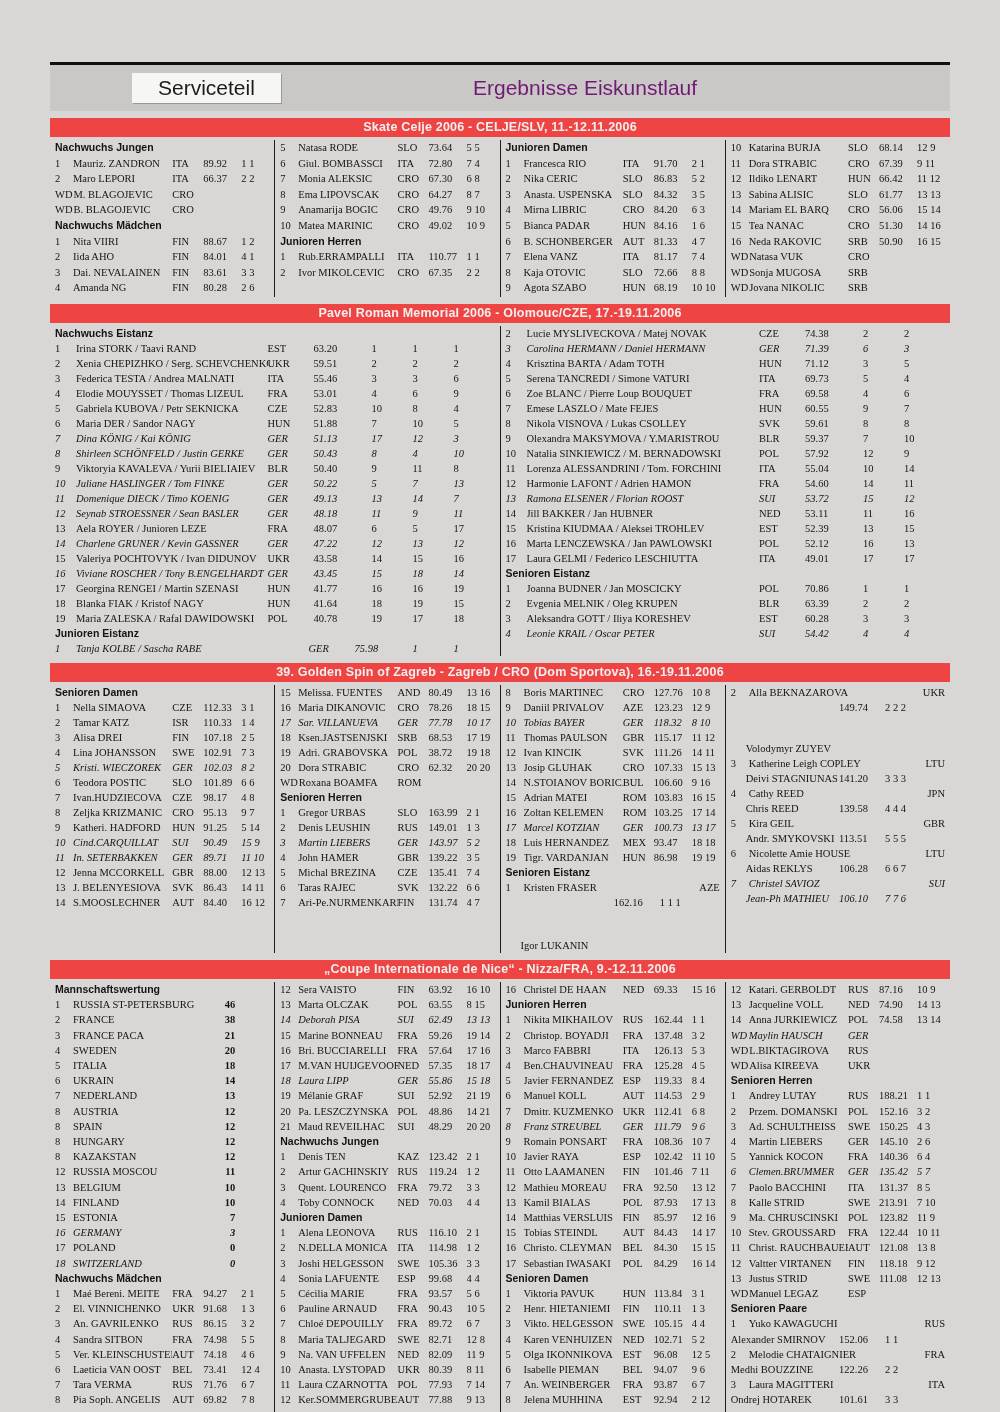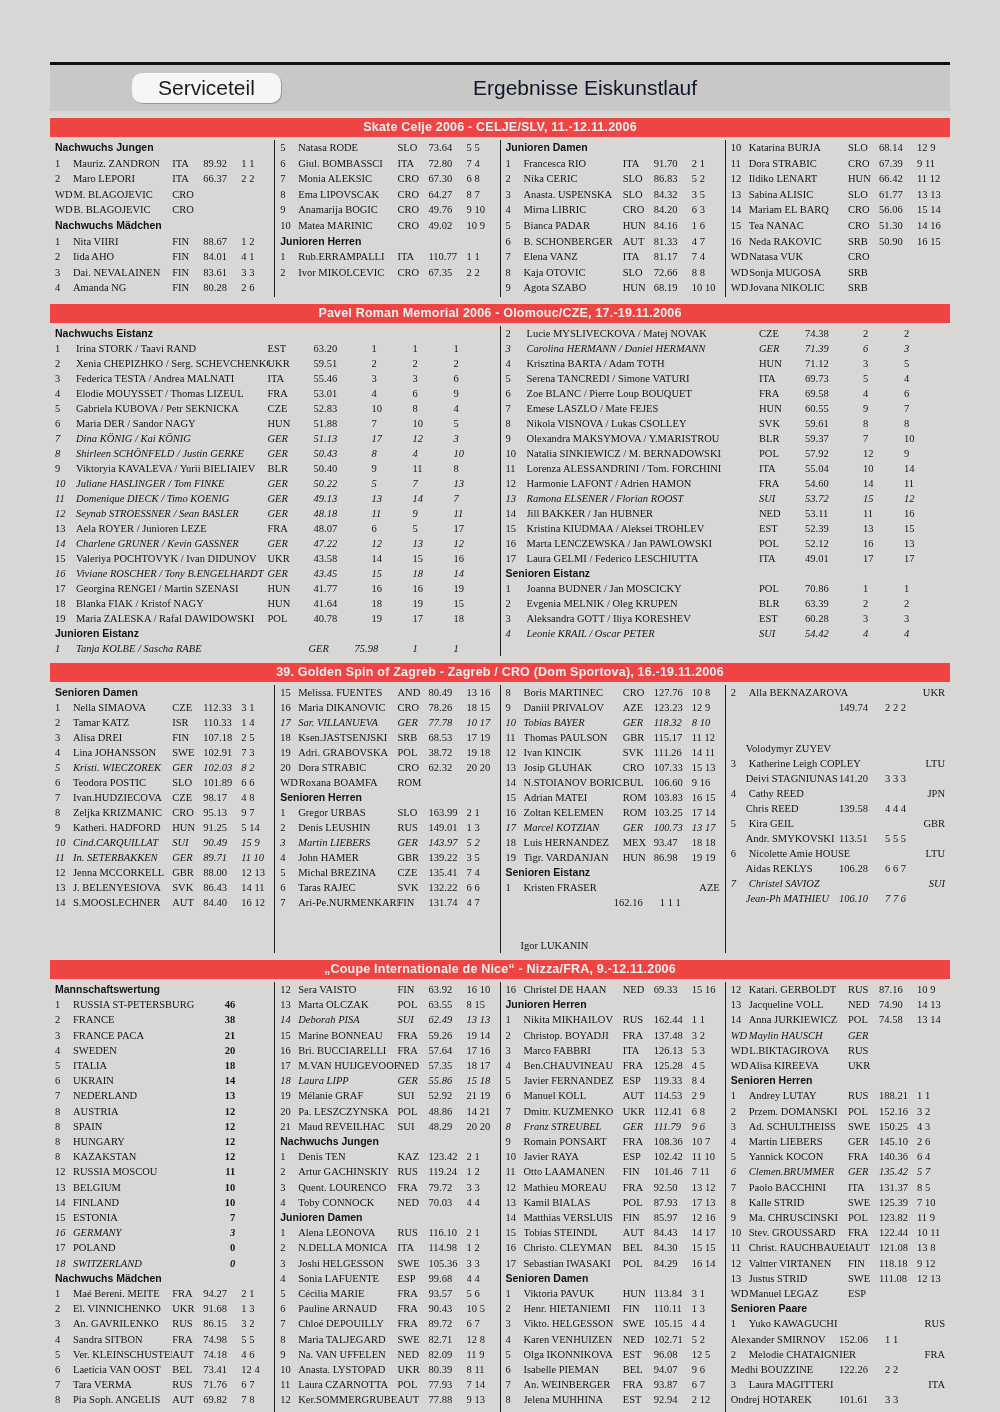--- a/index.html
+++ b/index.html
@@ -21,26 +21,25 @@
     display:flex;align-items:center;
     position:relative;
   }
   .serviceteil{
     margin-left:82px;
     background:#f6f6f4;
     padding:3px 26px;
     font:21px "Liberation Sans",sans-serif;
     color:#1c1c1c;
     box-shadow:1px 1px 0 #9a9998;
-    border-radius:10px;
   }
   .ergebnisse{
     position:absolute;left:47%;
     font:21px "Liberation Sans",sans-serif;
-    color:#0f172a;
+    color:#701a75;
   }
   
   main{display:block;}
   .section{margin-top:7px;}
   .tbar{
     background:#ef4444;color:#f1f0ee;
     font:bold 12.5px "Liberation Sans",sans-serif;
     text-align:center;
     padding:2px 0 3px;
     letter-spacing:.2px;
@@ -1758,21 +1757,21 @@
               <span class="rk">7</span>
               <span class="nm">Paolo BACCHINI</span>
               <span class="na">ITA</span>
               <span class="sc">131.37</span>
               <span class="pl">8 5</span>
             </div>
             <div class="r">
               <span class="rk">8</span>
               <span class="nm">Kalle STRID</span>
               <span class="na">SWE</span>
-              <span class="sc">125.39</span>
+              <span class="sc">213.91</span>
               <span class="pl">7 10</span>
             </div>
             <div class="r">
               <span class="rk">9</span>
               <span class="nm">Ma. CHRUSCINSKI</span>
               <span class="na">POL</span>
               <span class="sc">123.82</span>
               <span class="pl">11 9</span>
             </div>
             <div class="r">

